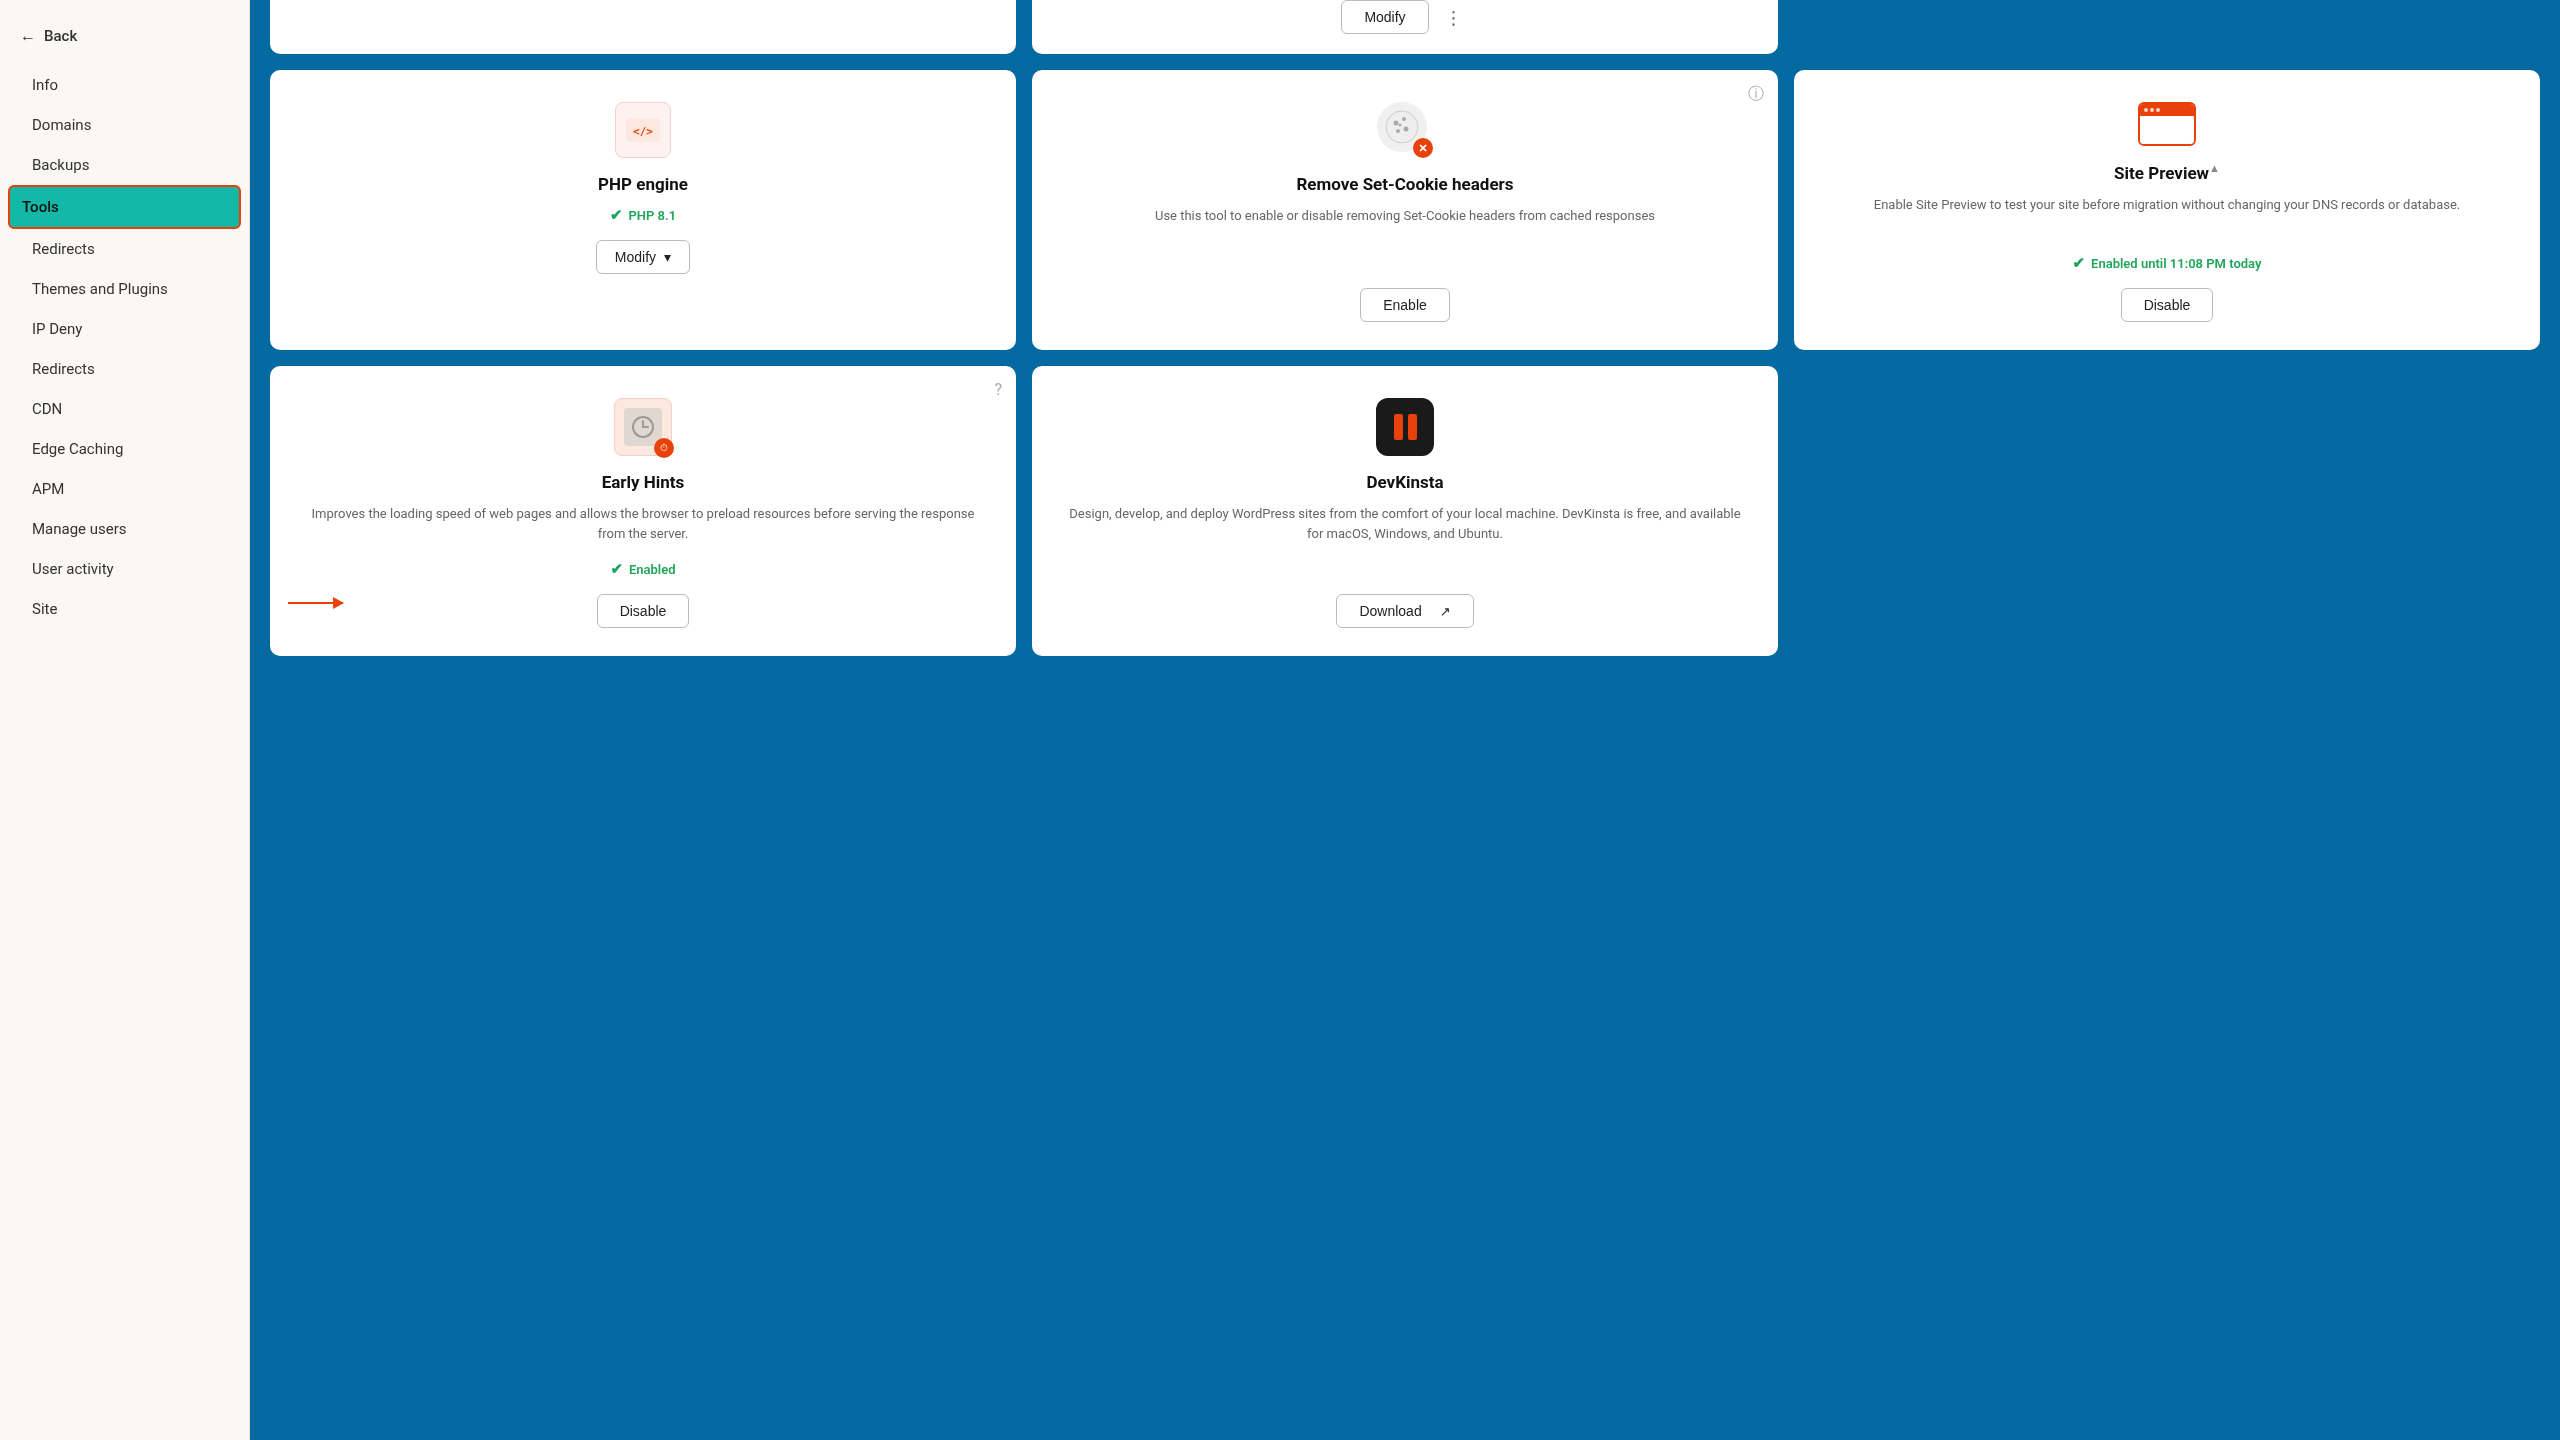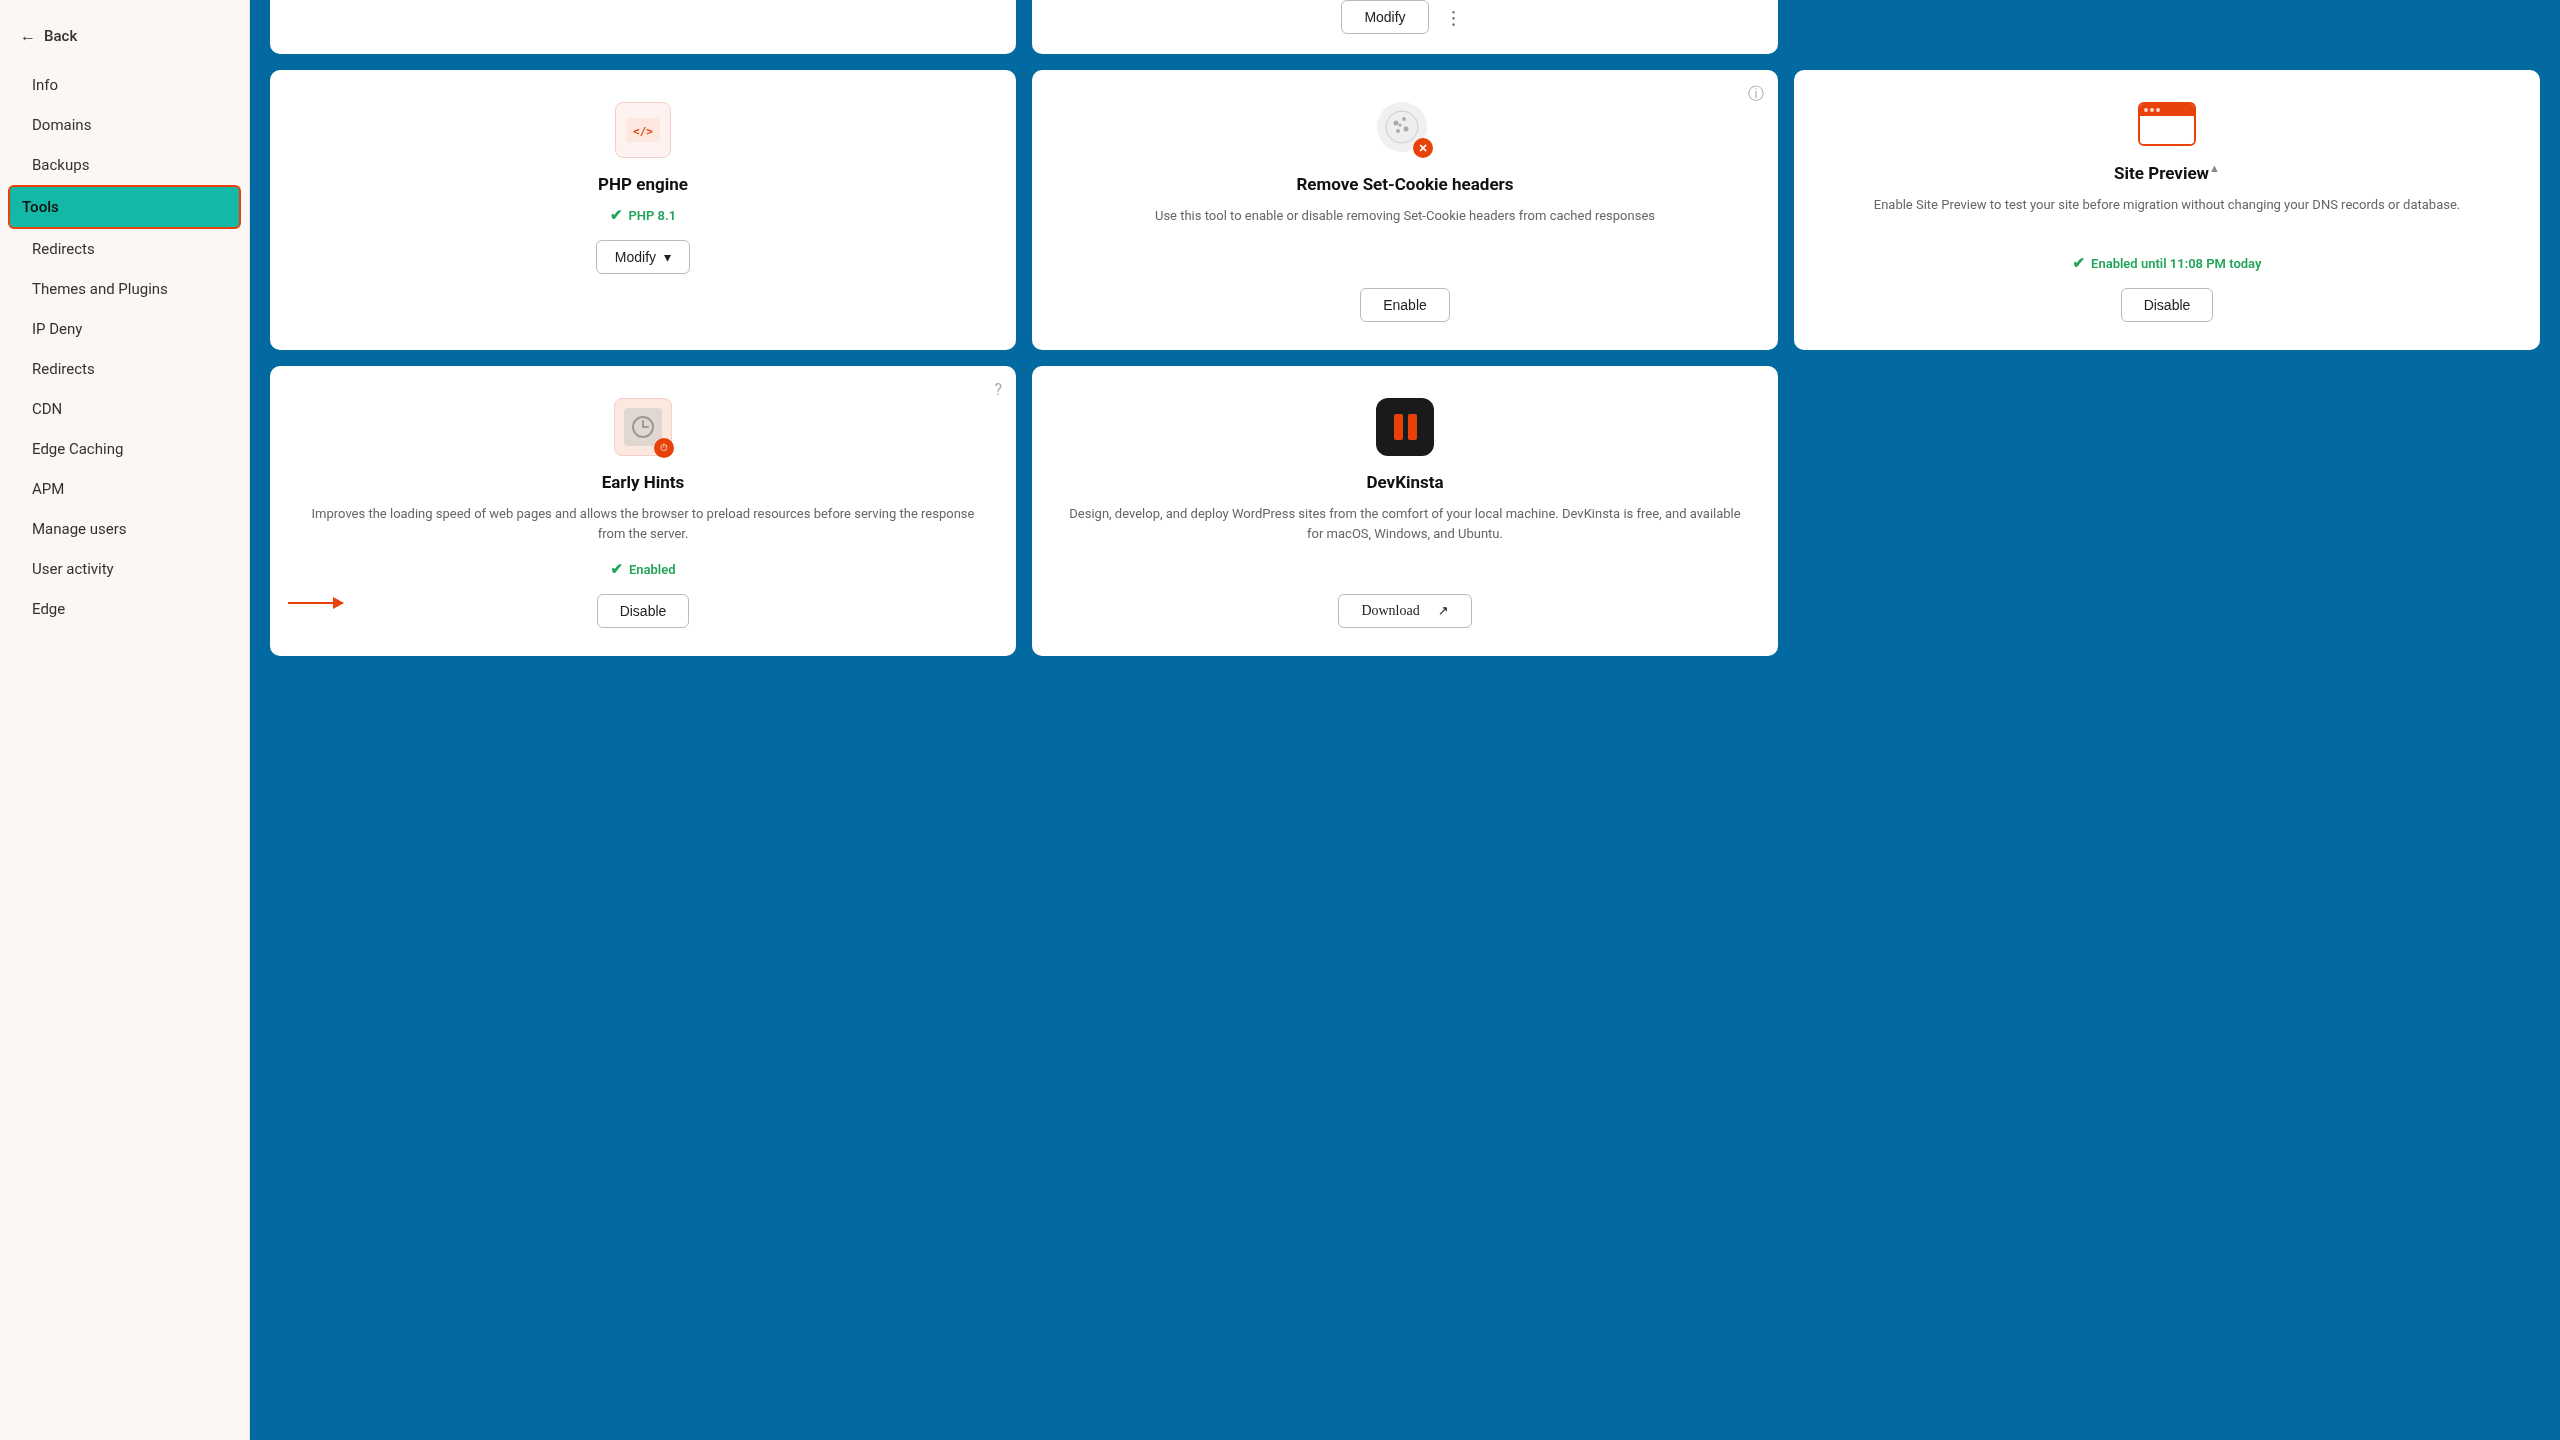--- a/index.html
+++ b/index.html
@@ -152,21 +152,20 @@
       font-size: 14px;
       font-weight: 500;
       cursor: pointer;
       color: #222;
     }
 
     .btn-external {
       display: flex;
       align-items: center;
       gap: 18px;
-      font-family: Liberation Serif, serif;
     }
 
     
     .php-icon {
       width: 56px;
       height: 56px;
       background: #fef2f0;
       border-radius: 8px;
       display: flex;
       align-items: center;
@@ -285,21 +284,21 @@
   <div class="sidebar-item">
     <span>APM</span>
   </div>
   <div class="sidebar-item">
     <span>Manage users</span>
   </div>
   <div class="sidebar-item">
     <span>User activity</span>
   </div>
   <div class="sidebar-item">
-    <span>Edge</span>
+    <span>Site</span>
   </div>
 </nav>
 
 <main class="main">
 
   <div class="top-cards-row" style="padding-top: 0;">
 
     <div class="partial-card" style="background:#fff; border-radius:0 0 10px 10px; min-height:52px;"></div>
 
     <div class="partial-card" style="background:#fff; border-radius:0 0 10px 10px; min-height:52px; justify-content:center; gap:10px;">

